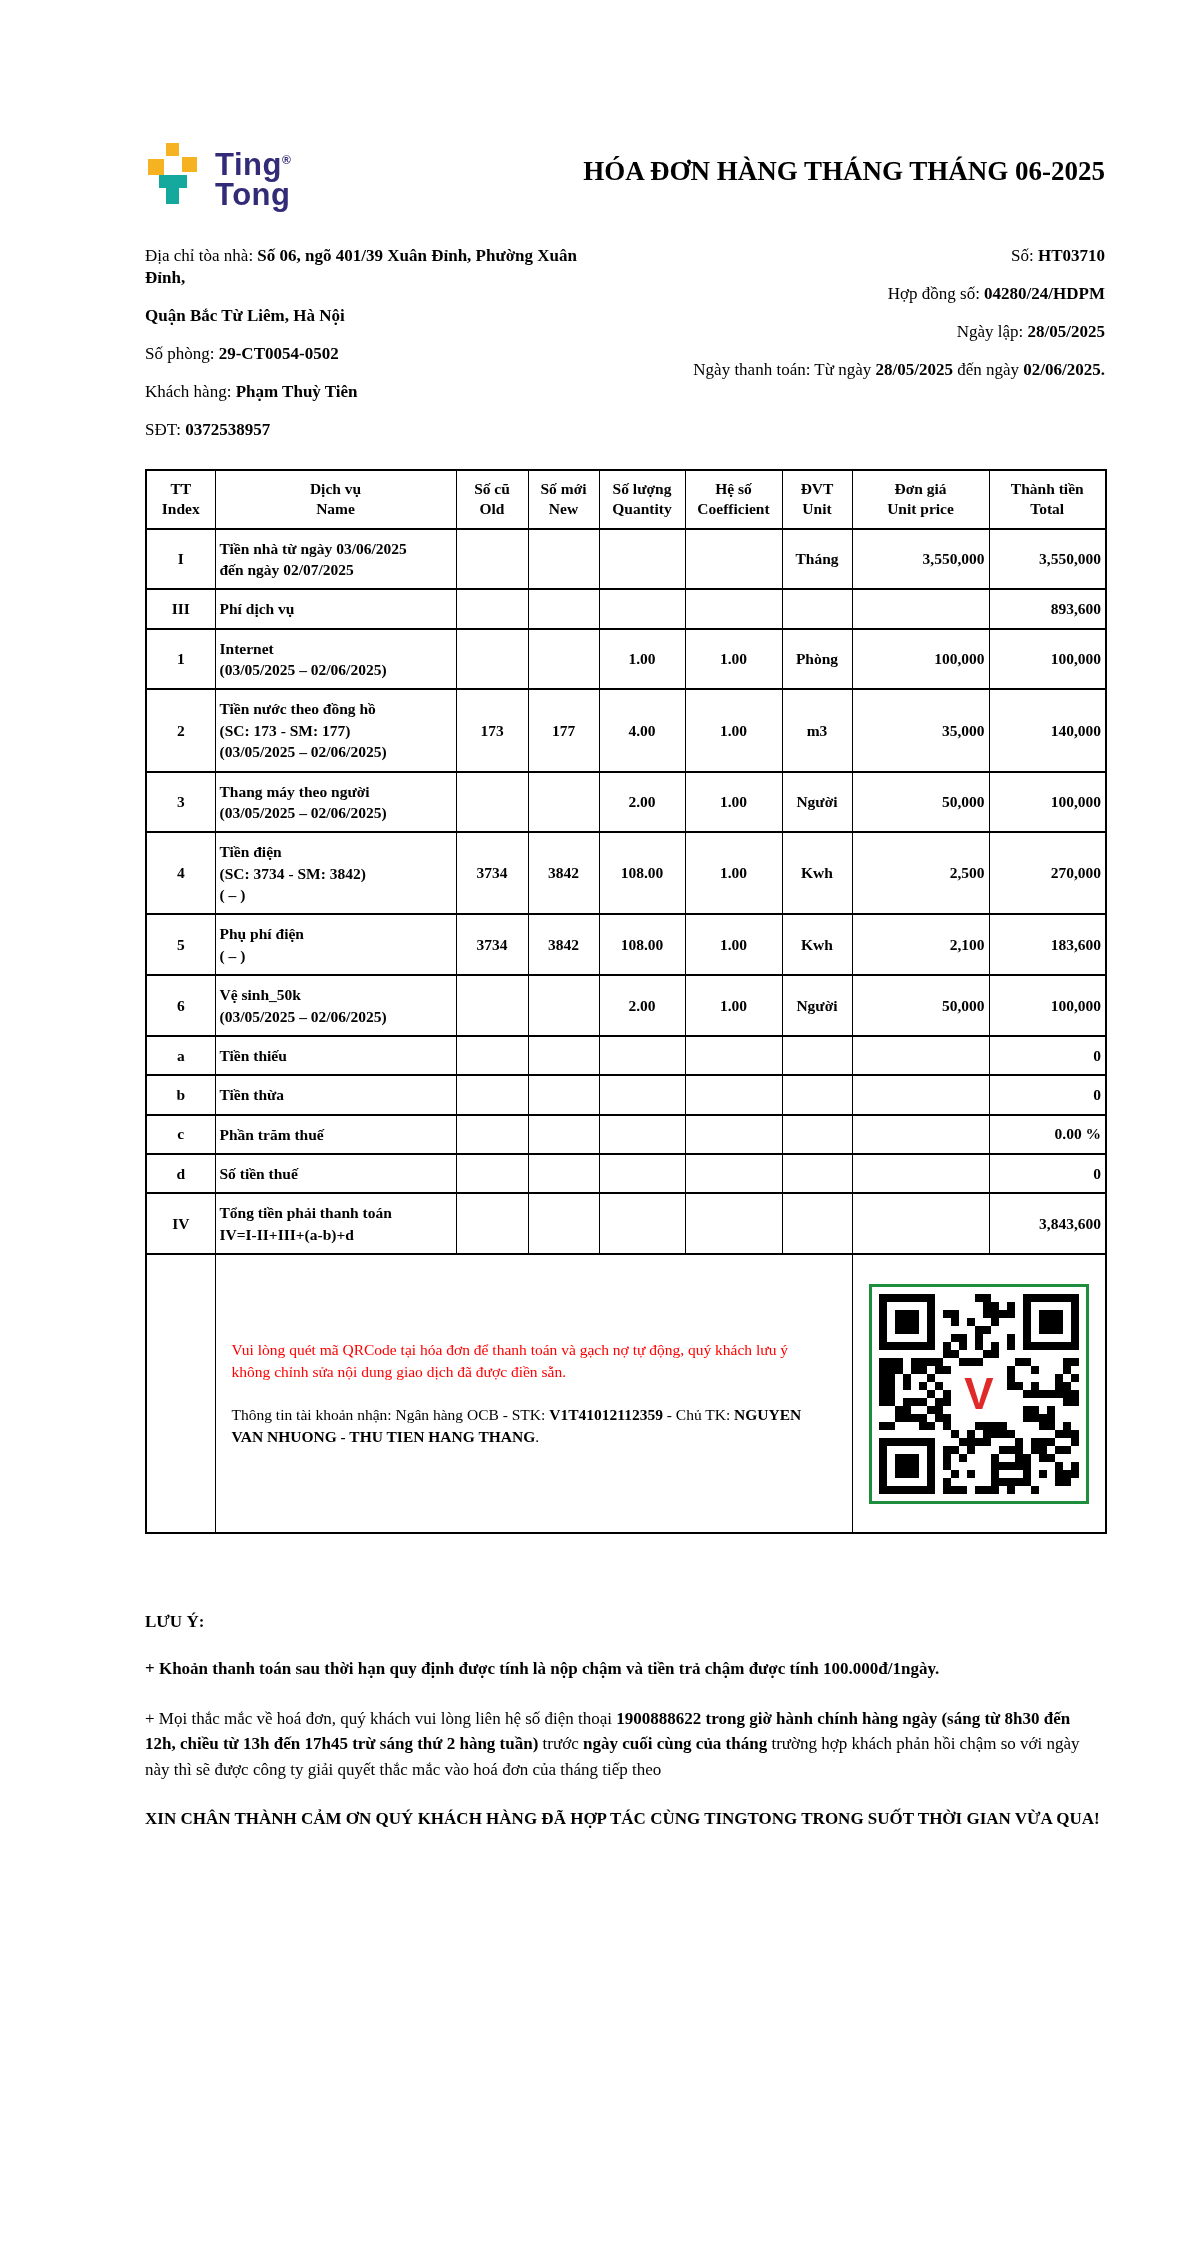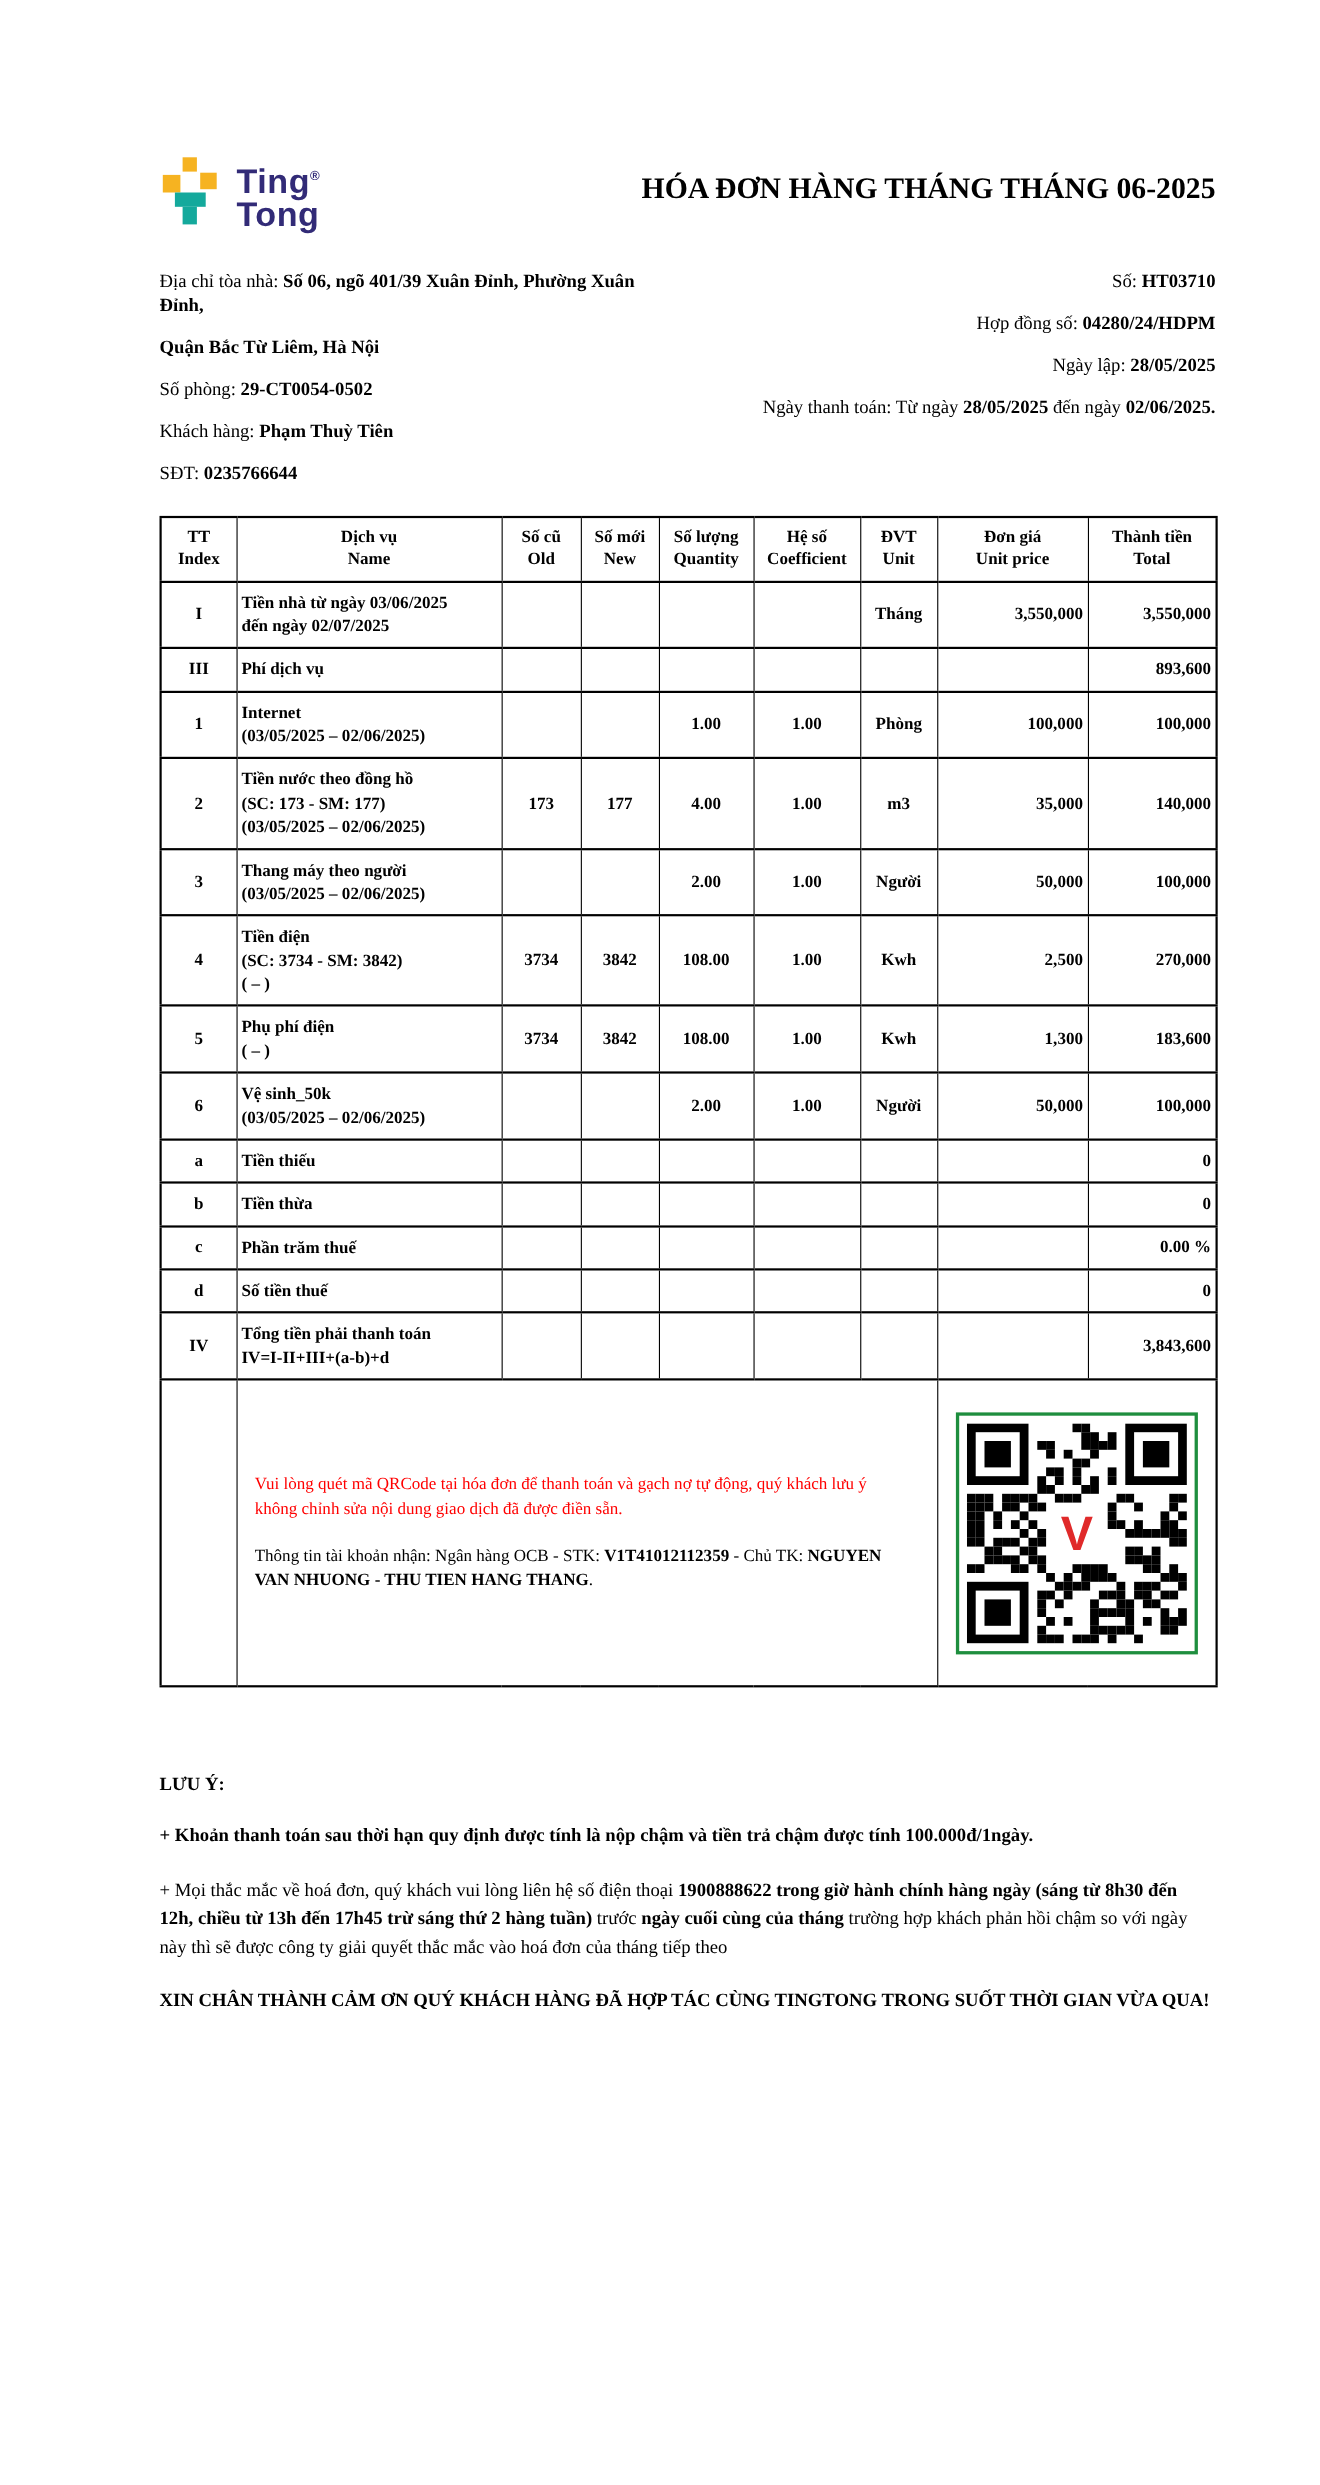--- a/index.html
+++ b/index.html
@@ -77,21 +77,21 @@
       </div>
       <div class="doc-title">HÓA ĐƠN HÀNG THÁNG THÁNG 06-2025</div>
     </div>
 
     <div class="info-row">
       <div class="info-left">
         <div class="info-line"><span>Địa chỉ tòa nhà: </span><b>Số 06, ngõ 401/39 Xuân Đỉnh, Phường Xuân Đỉnh,</b></div>
         <div class="info-line"><b>Quận Bắc Từ Liêm, Hà Nội</b></div>
         <div class="info-line"><span>Số phòng: </span><b>29-CT0054-0502</b></div>
         <div class="info-line"><span>Khách hàng: </span><b>Phạm Thuỳ Tiên</b></div>
-        <div class="info-line"><span>SĐT: </span><b>0235766644</b></div>
+        <div class="info-line"><span>SĐT: </span><b>0372538957</b></div>
       </div>
       <div class="info-right">
         <div class="info-line"><span>Số: </span><b>HT03710</b></div>
         <div class="info-line"><span>Hợp đồng số: </span><b>04280/24/HDPM</b></div>
         <div class="info-line"><span>Ngày lập: </span><b>28/05/2025</b></div>
         <div class="info-line"><span>Ngày thanh toán: Từ ngày </span><b>28/05/2025</b><span> đến ngày </span><b>02/06/2025.</b></div>
       </div>
     </div>
 
     <table class="invoice">
@@ -236,21 +236,21 @@
             <td class="c-tt">5</td>
             <td class="c-name">
               <div>Phụ phí điện</div>
               <div>( – )</div>
             </td>
             <td class="c-center">3734</td>
             <td class="c-center">3842</td>
             <td class="c-center">108.00</td>
             <td class="c-center">1.00</td>
             <td class="c-center">Kwh</td>
-            <td class="c-money">1,300</td>
+            <td class="c-money">2,100</td>
             <td class="c-money">183,600</td>
           </tr>
           <tr>
             <td class="c-tt">6</td>
             <td class="c-name">
               <div>Vệ sinh_50k</div>
               <div>(03/05/2025 – 02/06/2025)</div>
             </td>
             <td class="c-center"></td>
             <td class="c-center"></td>

